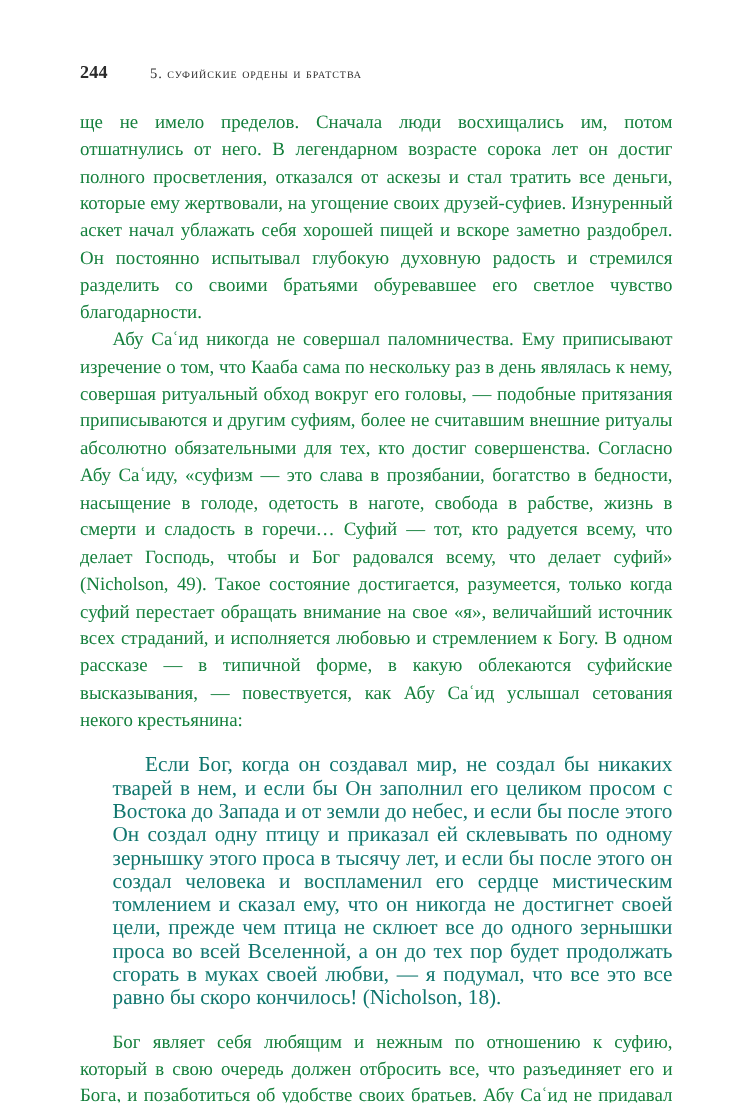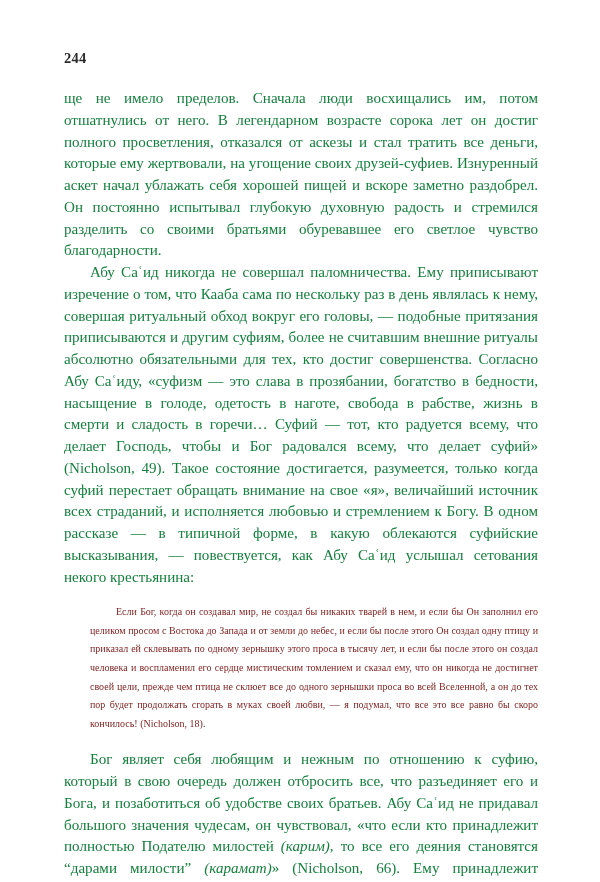--- a/index.html
+++ b/index.html
@@ -68,39 +68,40 @@
     color: #15803d;
     hyphens: manual;
   }
   p.body.continued {
     text-indent: 0;
   }
 
   blockquote.quote {
     margin: 8px 0 8px 0;
     padding: 0 0 0 26px;
-    font-size: 10px;
+    font-size: 17px;
     line-height: 18.6px;
     text-align: justify;
     text-indent: 26px;
-    color: #7f1d1d;
+    color: #0f766e;
   }
 
   .gap-before-quote { height: 7px; }
   .gap-after-quote  { height: 8px; }
 
   i, .ital { }
 </style>
 </head>
 <body>
 
 <div class="page">
 
   <div class="running-head">
     <span class="folio">244</span>
+    <span class="head-title">5. Суфийские ордены и братства</span>
   </div>
 
   <div class="textblock">
 
     <p class="body continued">ще не имело пределов. Сначала люди восхищались им, потом отшатнулись от него. В легендарном возрасте сорока лет он достиг полного просветления, отказался от аскезы и стал тратить все деньги, которые ему жертвовали, на угощение своих друзей-суфиев. Изнуренный аскет начал ублажать себя хорошей пищей и вскоре заметно раздобрел. Он постоянно испытывал глубокую духовную радость и стремился разделить со своими братьями обуревавшее его светлое чувство благодарности.</p>
 
     <p class="body">Абу Саʿид никогда не совершал паломничества. Ему приписывают изречение о том, что Кааба сама по нескольку раз в день являлась к нему, совершая ритуальный обход вокруг его головы, — подобные притязания приписываются и другим суфиям, более не считавшим внешние ритуалы абсолютно обязательными для тех, кто достиг совершенства. Согласно Абу Саʿиду, «суфизм — это слава в прозябании, богатство в бедности, насыщение в голоде, одетость в наготе, свобода в рабстве, жизнь в смерти и сладость в горечи… Суфий — тот, кто радуется всему, что делает Господь, чтобы и Бог радовался всему, что делает суфий» (Nicholson, 49). Такое состояние достигается, разумеется, только когда суфий перестает обращать внимание на свое «я», величайший источник всех страданий, и исполняется любовью и стремлением к Богу. В одном рассказе — в типичной форме, в какую облекаются суфийские высказывания, — повествуется, как Абу Саʿид услышал сетования некого крестьянина:</p>
 
     <div class="gap-before-quote"></div>
 

